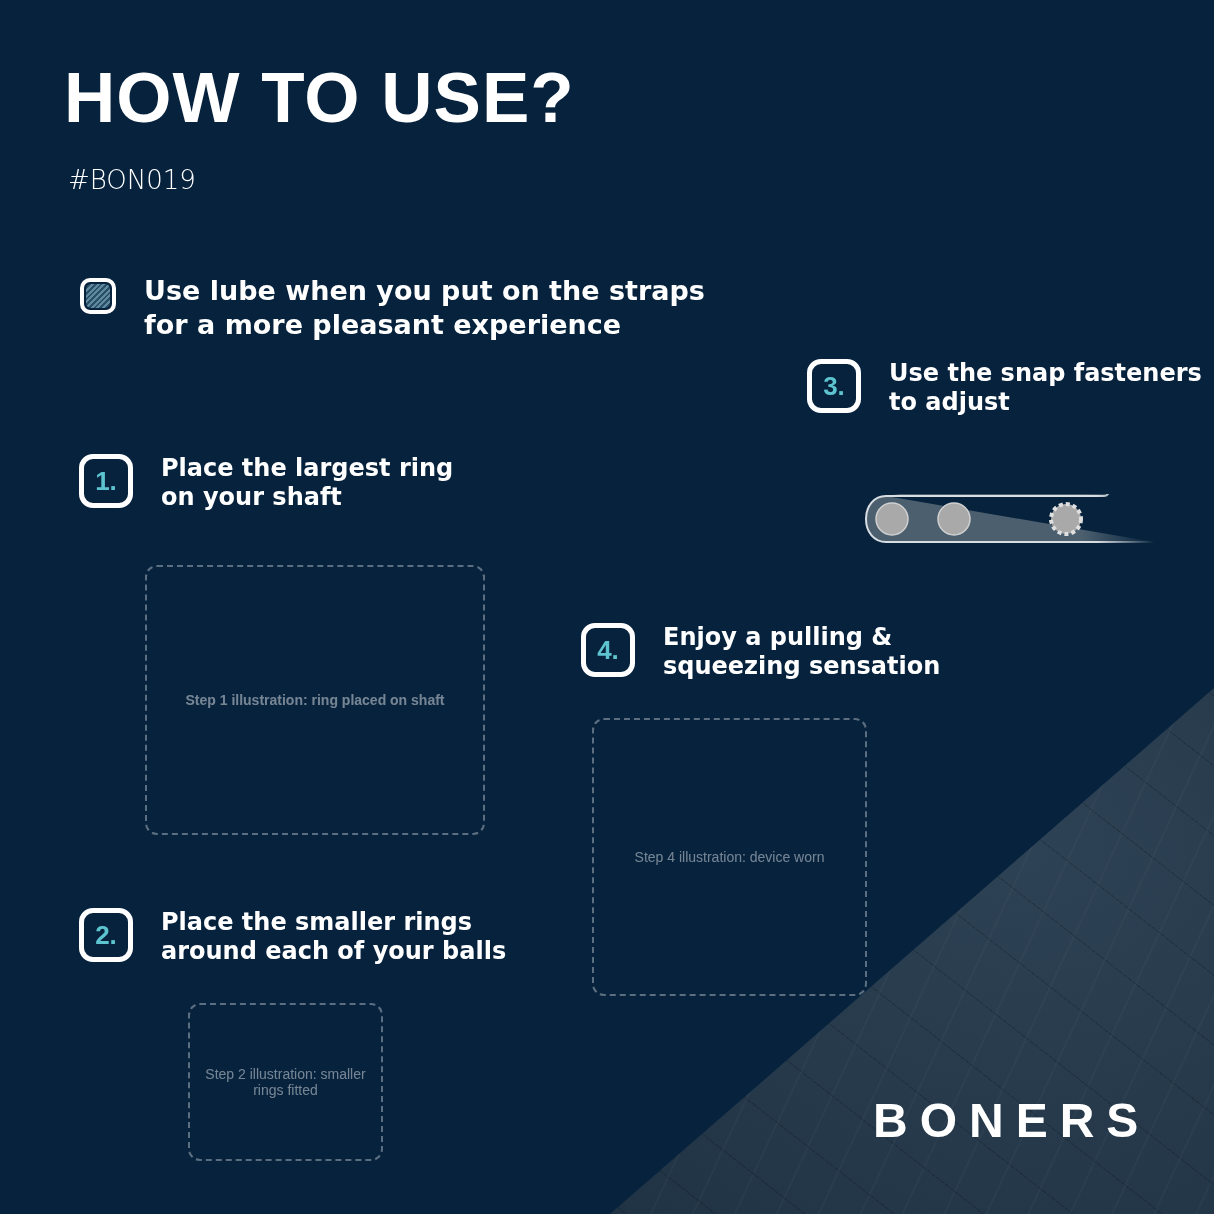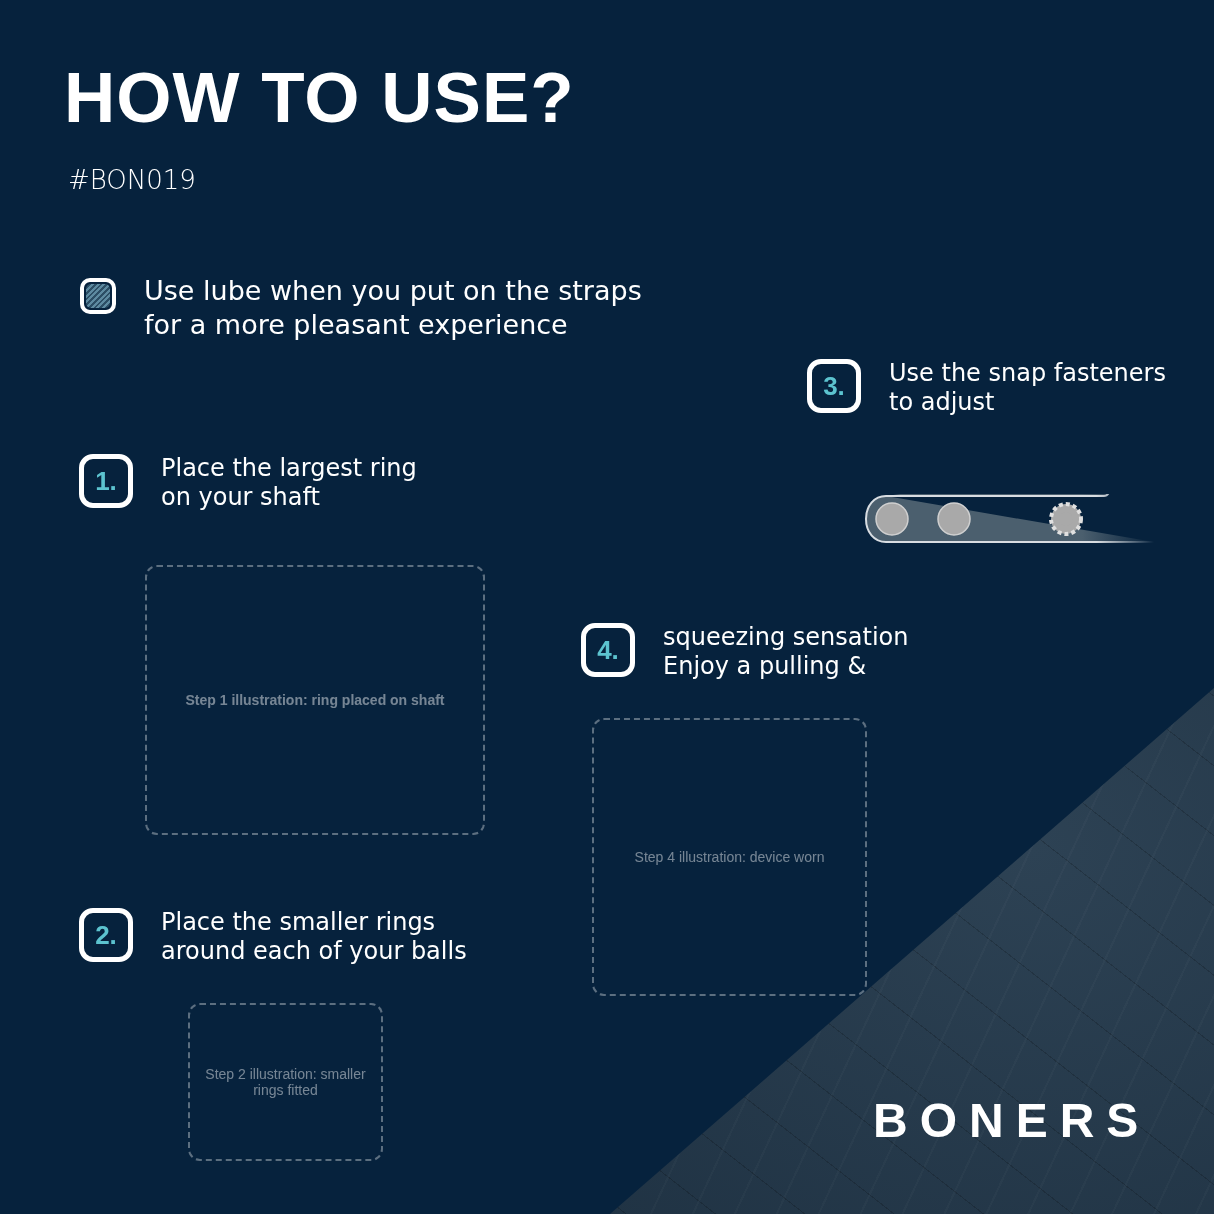--- a/index.html
+++ b/index.html
@@ -34,21 +34,21 @@
     display: flex; align-items: center; justify-content: center;
     color: #5cc3cf; font-size: 26px; font-weight: 700; flex-shrink: 0;
   }
   .badge.small { width: 36px; height: 36px; border-width: 4px; border-radius: 10px; }
   .badge.small .fill {
     width: 24px; height: 24px; border-radius: 5px;
     background: repeating-linear-gradient(135deg, #5d8aa0 0 2px, #2c4e65 2px 4px);
   }
   .step-text {
     font-size: 24px; line-height: 29px; color: #ffffff;
-    font-family: "DejaVu Sans", sans-serif; font-weight: 400;
+    font-family: "DejaVu Sans", sans-serif; font-weight: 700;
   }
   .step-text.big { font-size: 27px; line-height: 34px; }
   .illus {
     position: absolute; border: 2px dashed rgba(255,255,255,0.35); border-radius: 12px;
     display: flex; align-items: center; justify-content: center;
     color: rgba(255,255,255,0.45); font-size: 14px; text-align: center; padding: 8px;
   }
   .brand {
     position: absolute; left: 873px; top: 1094px;
     font-size: 48px; font-weight: 700; letter-spacing: 12px; line-height: 54px; text-align: right;
@@ -114,19 +114,19 @@
   <path d="M22 2 H240 C250 2 244 -20 250 -30 M290 48 H22 C10 48 2 38 2 25 C2 12 10 2 22 2" fill="url(#fade)" stroke="url(#fadeStroke)" stroke-width="2"></path>
   <circle cx="28" cy="25" r="16" fill="#a9a9a9" stroke="#d0d0d0" stroke-width="1.5"></circle>
   <circle cx="90" cy="25" r="16" fill="#a9a9a9" stroke="#d0d0d0" stroke-width="1.5"></circle>
   <circle cx="202" cy="25" r="15" fill="#a9a9a9" stroke="#e0e0e0" stroke-width="4" stroke-dasharray="4 3"></circle>
   <circle cx="202" cy="25" r="7" fill="#a9a9a9"></circle>
 </svg>
 
 <div class="step" style="left:581px; top:623px;">
   <div class="badge">4.</div>
   <div class="step-text" style="margin-left:28px; margin-top:0;">
+    <div>Enjoy a pulling &amp;</div>
     <div>squeezing sensation</div>
-    <div>Enjoy a pulling &amp;</div>
   </div>
 </div>
 <div class="illus" style="left:592px; top:718px; width:275px; height:278px;">Step 4 illustration: device worn</div>
 
 <div class="brand">BONERS</div>
 
 </body></html>

